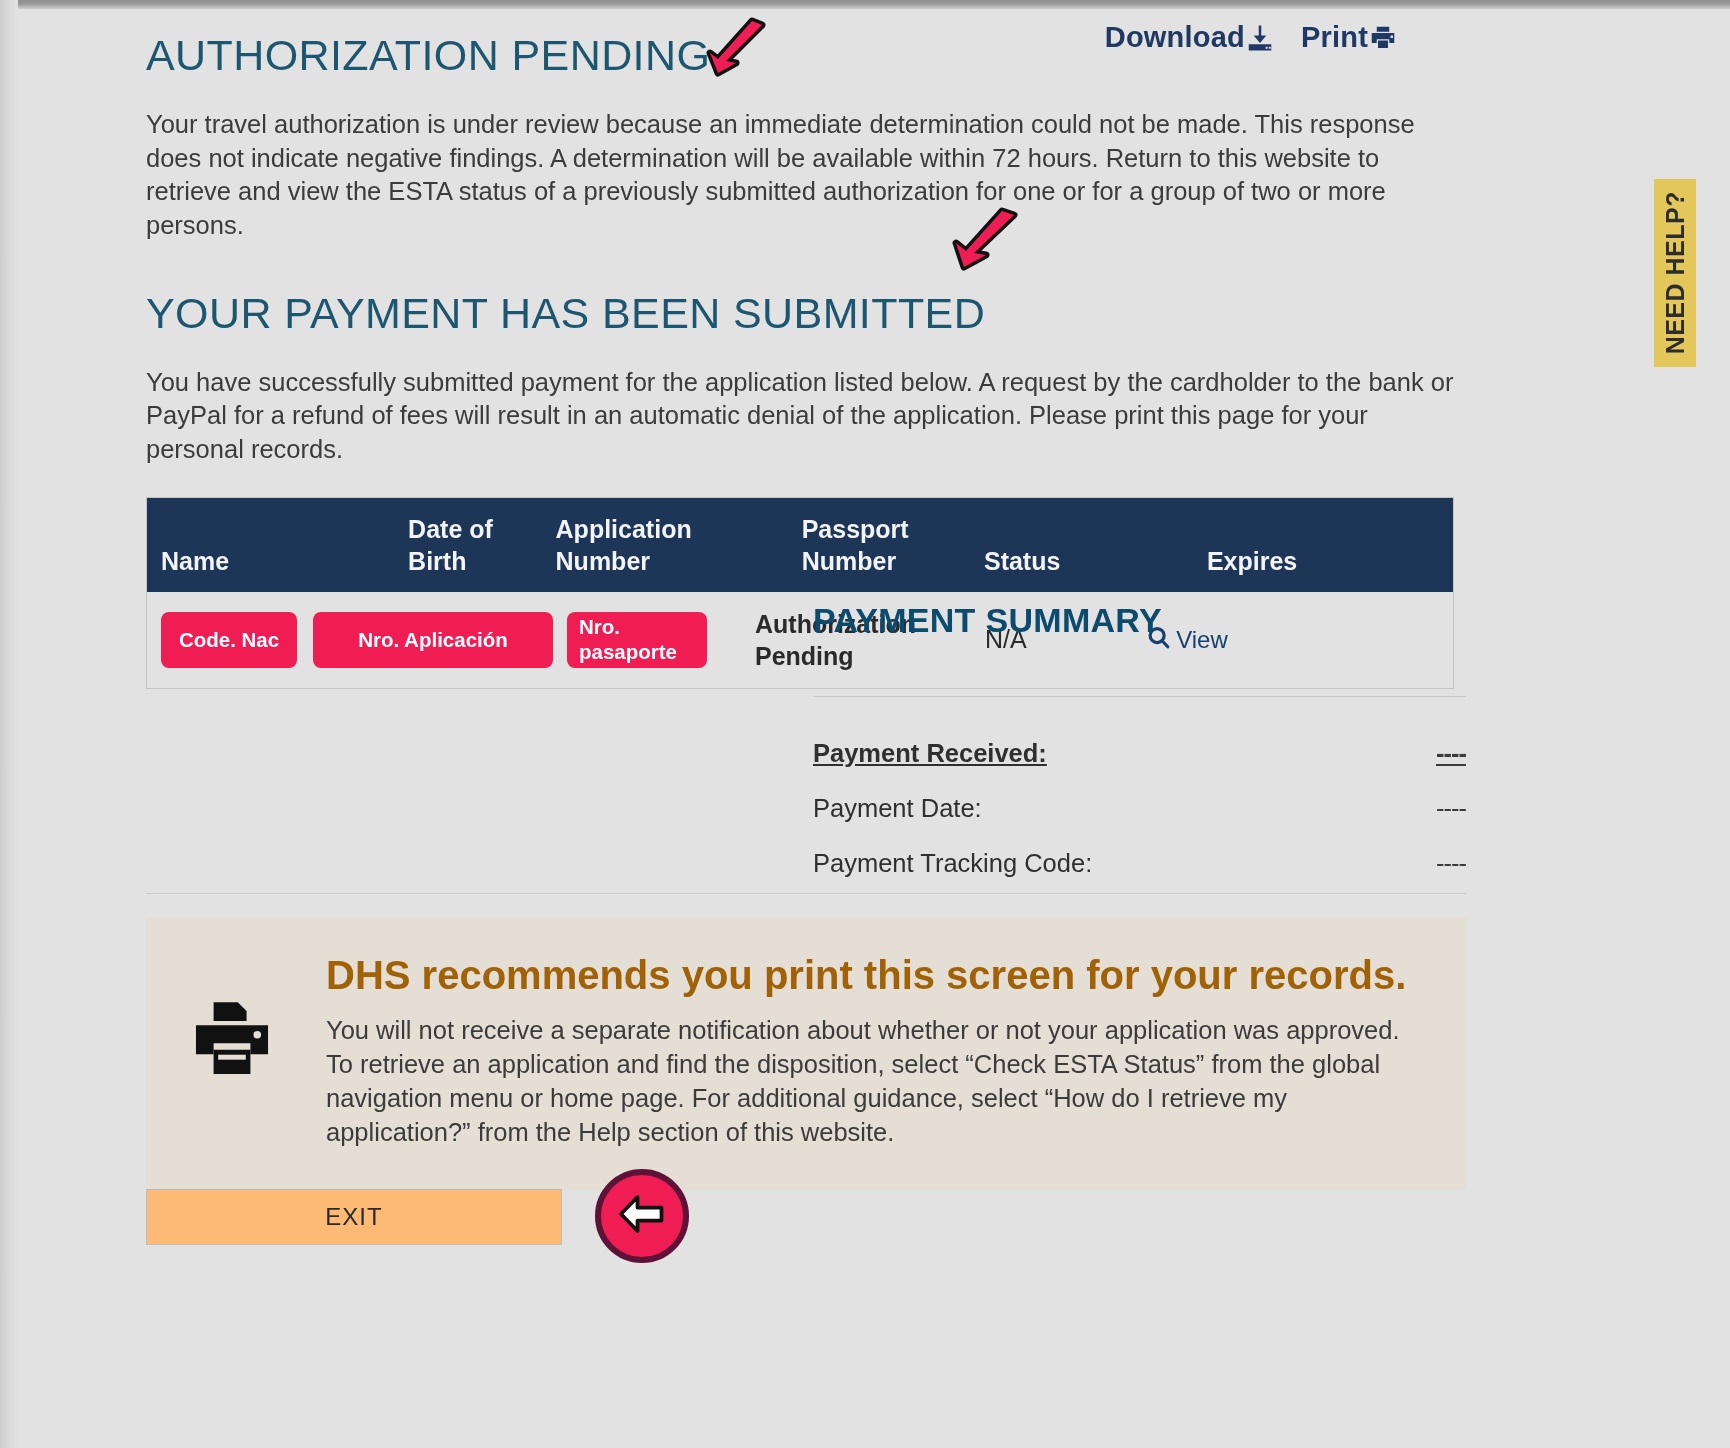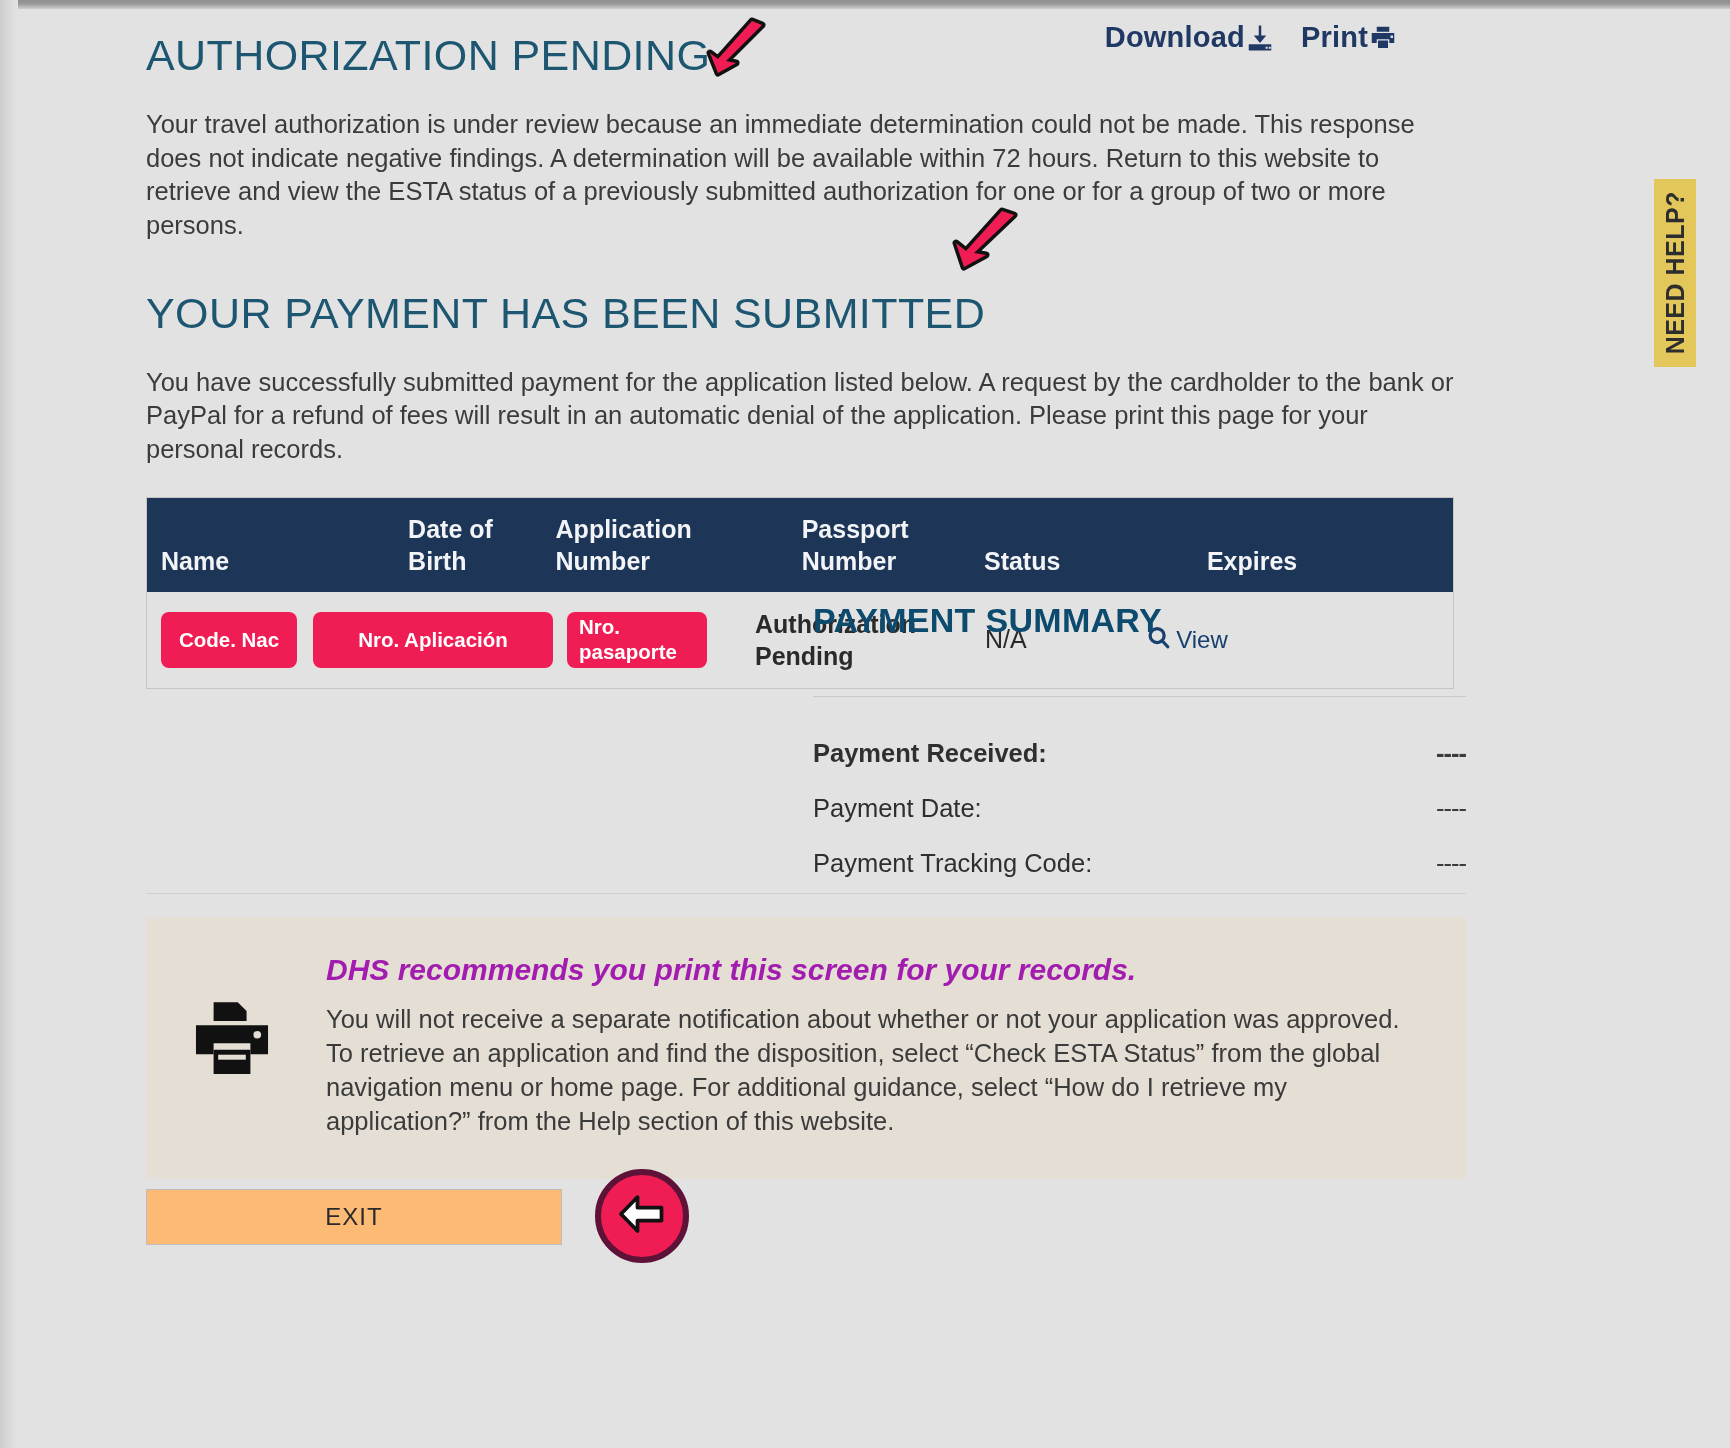--- a/index.html
+++ b/index.html
@@ -181,21 +181,21 @@
   .pay-rule { height: 1px; background: #c9c9c9; margin-top: 56px; }
   .pay-row {
     display: flex;
     justify-content: space-between;
     align-items: baseline;
     font-size: 25.5px;
     color: #2f2f2f;
   }
   .pay-row .pl { }
   .pay-row .pv { color: #3b3b3b; letter-spacing: -1px; }
-  .pay-row.bold .pl, .pay-row.bold .pv { font-weight: bold; }
+  .pay-row.bold .pl, .pay-row.bold .pv { font-weight: bold; text-decoration: underline; }
 
   .mid-rule {
     position: absolute;
     left: 128px; top: 884px;
     width: 1320px; height: 1px;
     background: #cfcfcf;
   }
 
   
   .dhs {
@@ -204,24 +204,23 @@
     width: 1320px;
     background: #e4ded4;
     display: flex;
     padding: 36px 40px 40px 40px;
     gap: 36px;
   }
   .dhs-icon { width: 104px; flex: 0 0 104px; padding-top: 40px; }
   .dhs-body { flex: 1; }
   .dhs h3 {
     margin: 0 0 16px 0;
-    color: #a21caf;
-    font-size: 30px;
-    font-weight: bold;
-    font-style: italic;
+    color: #a16207;
+    font-size: 40px;
+    font-weight: bold;
   }
   .dhs p {
     margin: 0;
     color: #3b3b3b;
     font-size: 25.5px;
     line-height: 1.33;
   }
 
   
   .exit-btn {

